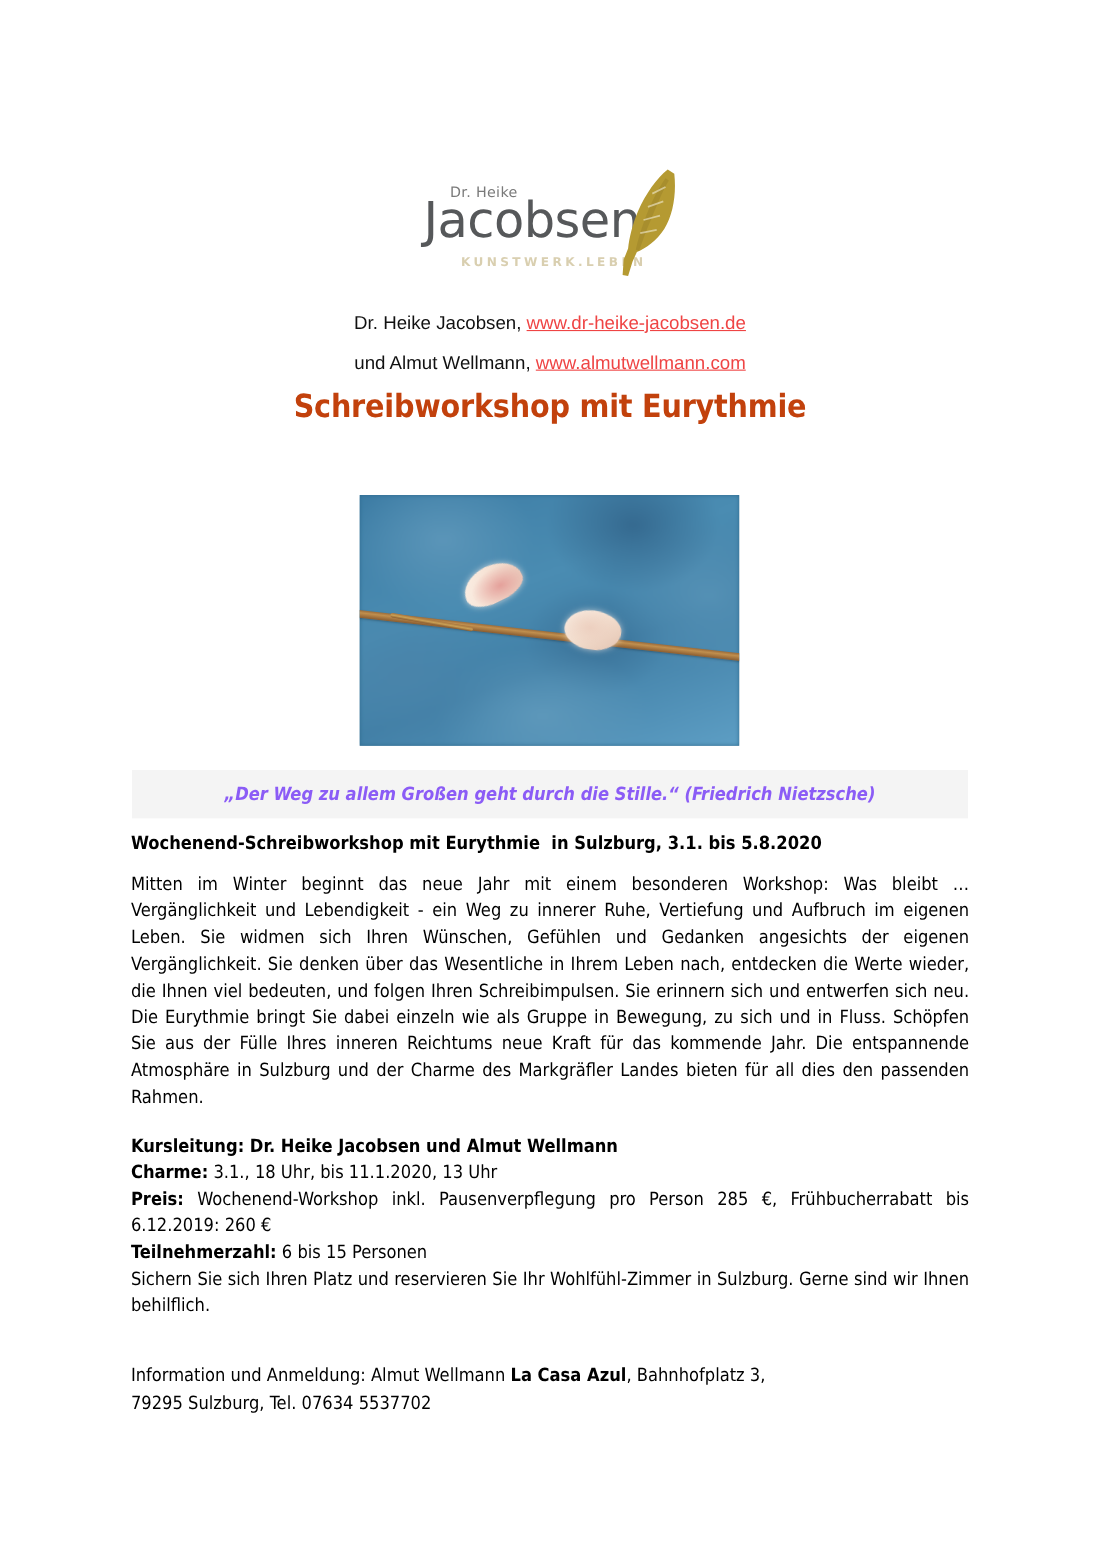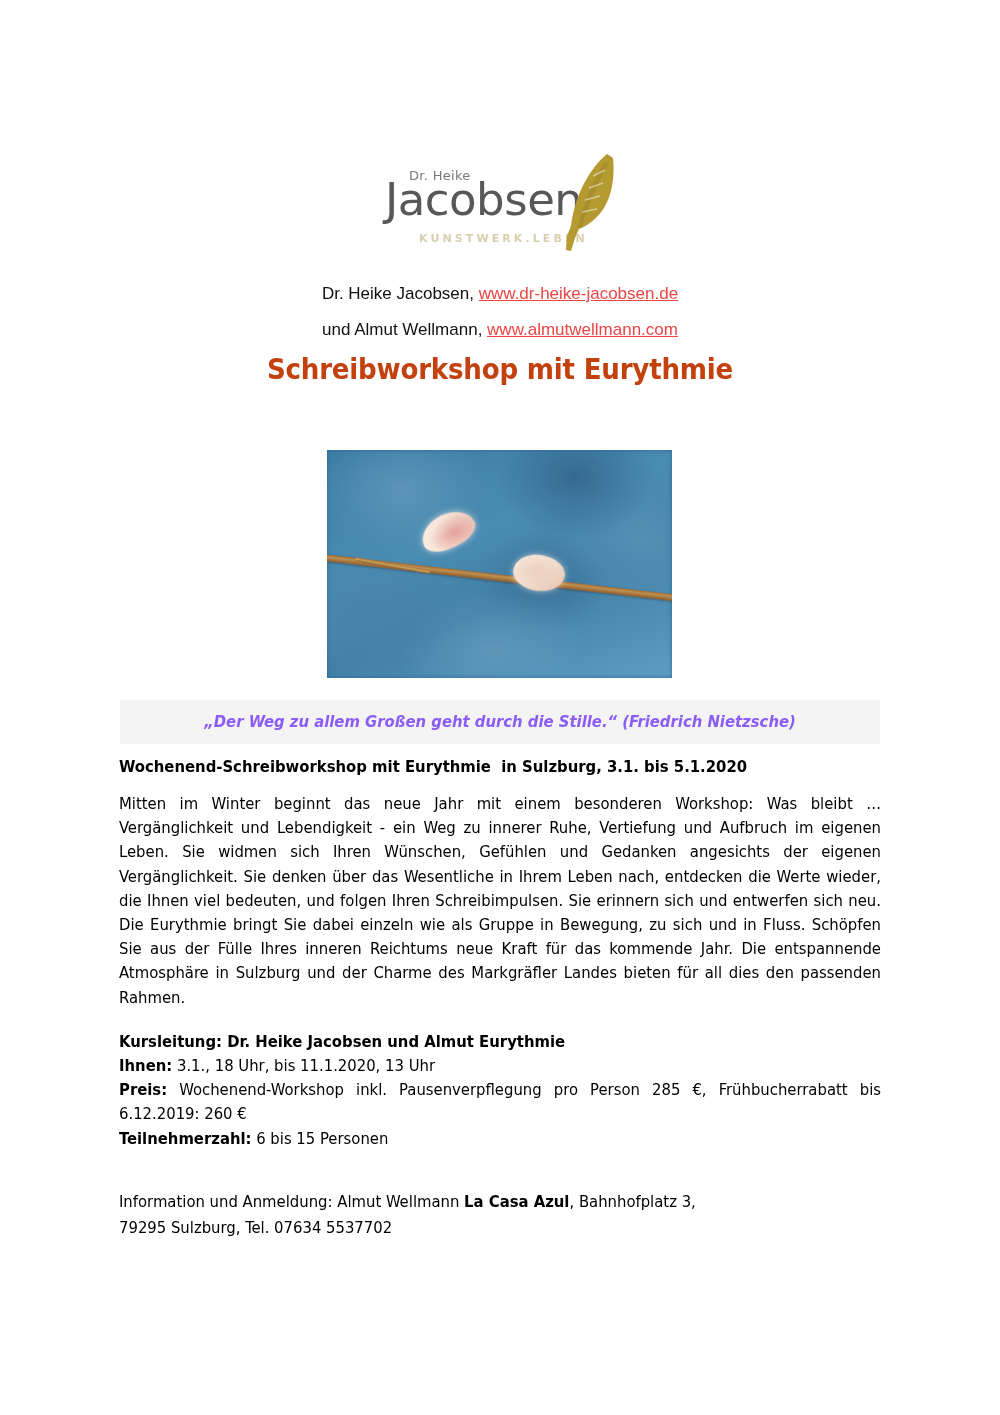--- a/index.html
+++ b/index.html
@@ -287,28 +287,29 @@
     <div class="twig"></div>
     <div class="catkin-a"></div>
     <div class="catkin-b"></div>
   </div>
 
   <div class="quote-band">
     <div class="quote-text">„Der Weg zu allem Großen geht durch die Stille.“ (Friedrich Nietzsche)</div>
   </div>
 
   <div class="content">
-    <div class="subhead">Wochenend-Schreibworkshop mit Eurythmie  in Sulzburg, 3.1. bis 5.1.2020</div>
+    <div class="subhead">Wochenend-Schreibworkshop mit Eurythmie  in Sulzburg, 3.1. bis 5.8.2020</div>
     <p class="para">Mitten im Winter beginnt das neue Jahr mit einem besonderen Workshop: Was bleibt … Vergänglichkeit und Lebendigkeit - ein Weg zu innerer Ruhe, Vertiefung und Aufbruch im eigenen Leben. Sie widmen sich Ihren Wünschen, Gefühlen und Gedanken angesichts der eigenen Vergänglichkeit. Sie denken über das Wesentliche in Ihrem Leben nach, entdecken die Werte wieder, die Ihnen viel bedeuten, und folgen Ihren Schreibimpulsen. Sie erinnern sich und entwerfen sich neu. Die Eurythmie bringt Sie dabei einzeln wie als Gruppe in Bewegung, zu sich und in Fluss. Schöpfen Sie aus der Fülle Ihres inneren Reichtums neue Kraft für das kommende Jahr. Die entspannende Atmosphäre in Sulzburg und der Charme des Markgräfler Landes bieten für all dies den passenden Rahmen.</p>
 
     <div class="details">
-      <span class="row"><span class="lbl">Kursleitung: Dr. Heike Jacobsen und Almut Eurythmie</span></span>
-      <span class="row"><span class="lbl">Ihnen:</span><span> 3.1., 18 Uhr, bis 11.1.2020, 13 Uhr</span></span>
+      <span class="row"><span class="lbl">Kursleitung: Dr. Heike Jacobsen und Almut Wellmann</span></span>
+      <span class="row"><span class="lbl">Charme:</span><span> 3.1., 18 Uhr, bis 11.1.2020, 13 Uhr</span></span>
       <span class="row just"><span class="lbl">Preis:</span><span> Wochenend-Workshop inkl. Pausenverpflegung pro Person 285 €, Frühbucherrabatt bis 6.12.2019: 260 €</span></span>
       <span class="row"><span class="lbl">Teilnehmerzahl:</span><span> 6 bis 15 Personen</span></span>
+      <span class="row just"><span>Sichern Sie sich Ihren Platz und reservieren Sie Ihr Wohlfühl-Zimmer in Sulzburg. Gerne sind wir Ihnen behilflich.</span></span>
     </div>
 
     <div class="footer">
       <span class="row"><span>Information und Anmeldung: Almut Wellmann </span><span class="b">La Casa Azul</span><span>, Bahnhofplatz 3,</span></span>
       <span class="row">79295 Sulzburg, Tel.  07634 5537702</span>
     </div>
   </div>
 
 </div>
 

